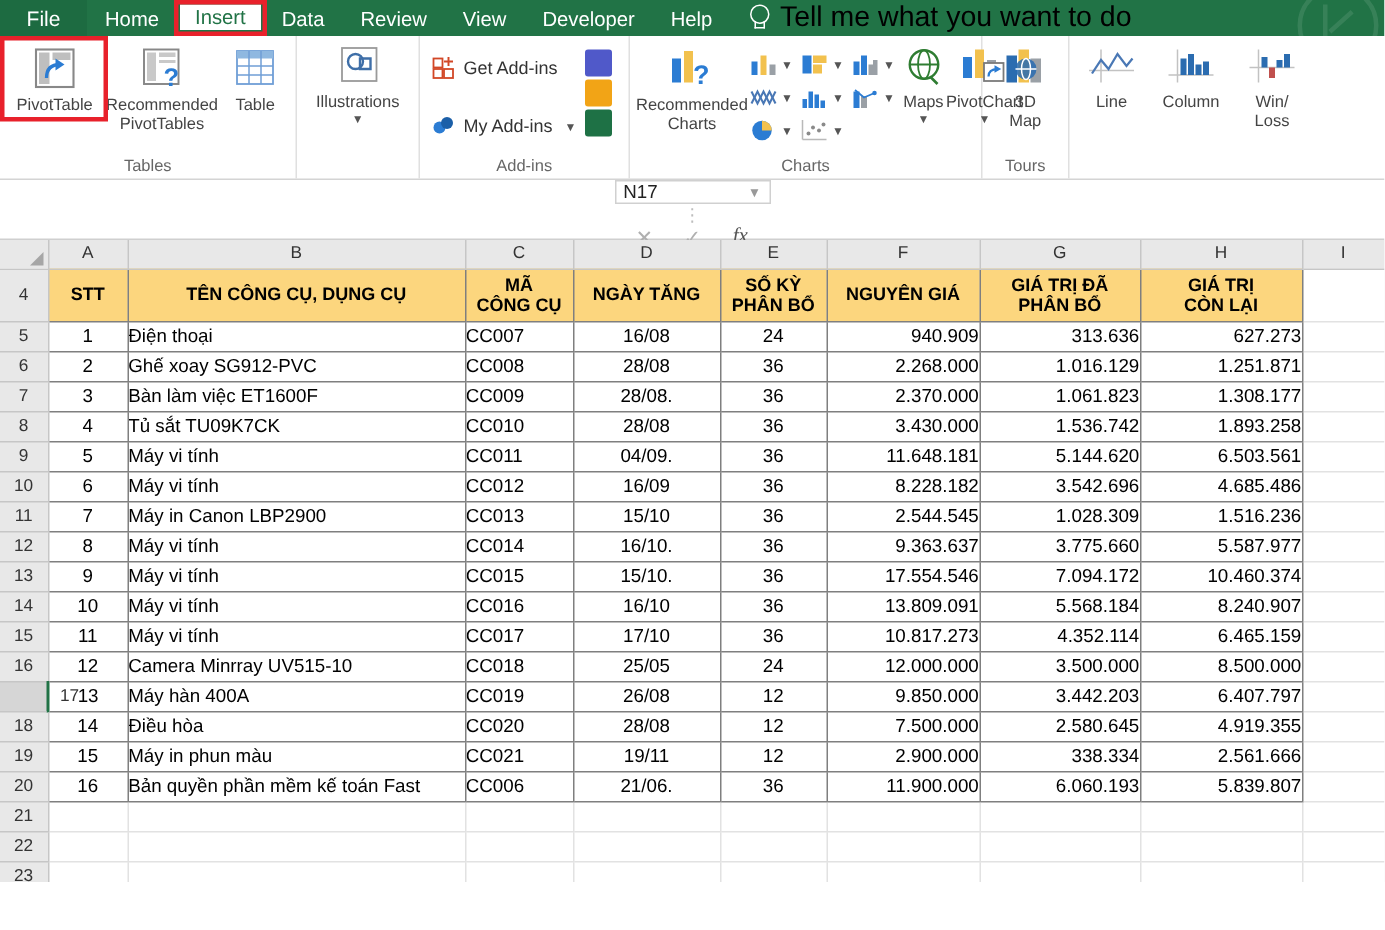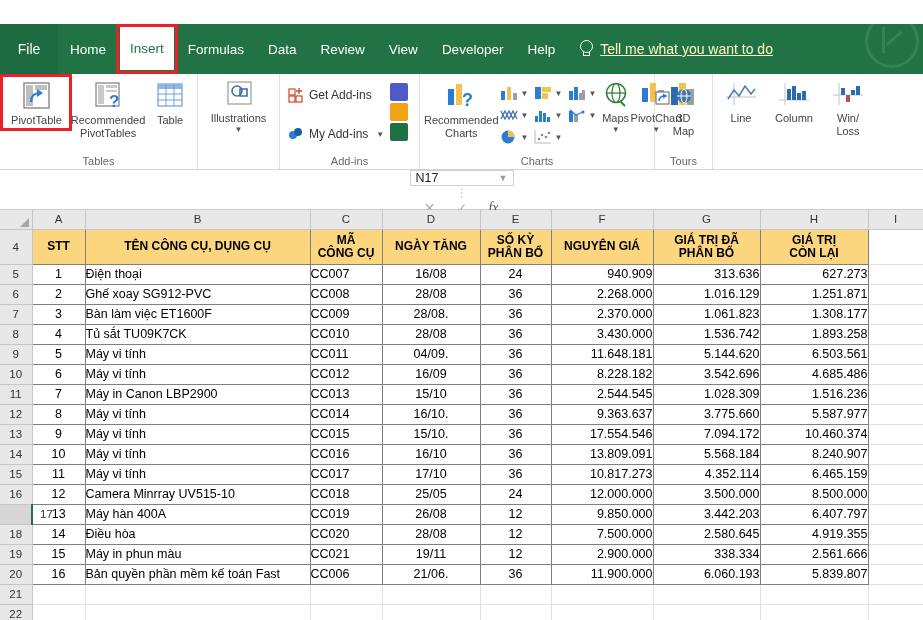--- a/index.html
+++ b/index.html
@@ -8,25 +8,24 @@
     width: 923px; height: 620px;
     overflow: hidden;
     font-family: "Liberation Sans", sans-serif;
     background: #fff;
   }
   #app { position: relative; width: 923px; height: 620px; }
 
   
   .tabbar {
     position: relative;
-    height: 50px;
+    height: 24px;
     background: #217346;
     display: flex;
     align-items: stretch;
-    margin-top: 24px;
   }
   .file-tab {
     width: 58px;
     background: #1d6b41;
     color: #fff;
     display: flex; align-items: center; justify-content: center;
     font-size: 14px;
   }
   .tab {
     padding: 0 12px;
@@ -52,21 +51,21 @@
   .tellme { display: flex; align-items: center; gap: 7px; padding-left: 12px; }
   .bulb { width: 14px; height: 18px; position: relative; }
   .bulb::before {
     content: ""; position: absolute; left: 1px; top: 0;
     width: 11px; height: 11px; border: 1.4px solid #fff; border-radius: 50%;
   }
   .bulb::after {
     content: ""; position: absolute; left: 4px; top: 11px;
     width: 5px; height: 4px; border: 1.4px solid #fff; border-top: none;
   }
-  .tellme-text { color: #fef9c3; font-size: 14px; white-space: nowrap; text-decoration: underline; }
+  .tellme-text { color: #000000; font-size: 19px; white-space: nowrap; }
   .watermark {
     position: absolute; right: 4px; top: -10px;
     width: 54px; height: 54px; border-radius: 50%;
     border: 3px solid rgba(255,255,255,0.10);
   }
   .watermark::before {
     content: ""; position: absolute; left: 14px; top: 10px;
     width: 3px; height: 26px; background: rgba(255,255,255,0.10);
   }
   .watermark::after {
@@ -224,23 +223,20 @@
 
   <div class="tabbar">
     <div class="file-tab">
       <span>File</span>
     </div>
     <div class="tab">
         <span>Home</span>
       </div>
     <div class="tab active-outline">
         <span>Insert</span>
-      </div>
-    <div class="tab">
-        <span>Formulas</span>
       </div>
     <div class="tab">
         <span>Data</span>
       </div>
     <div class="tab">
         <span>Review</span>
       </div>
     <div class="tab">
         <span>View</span>
       </div>

